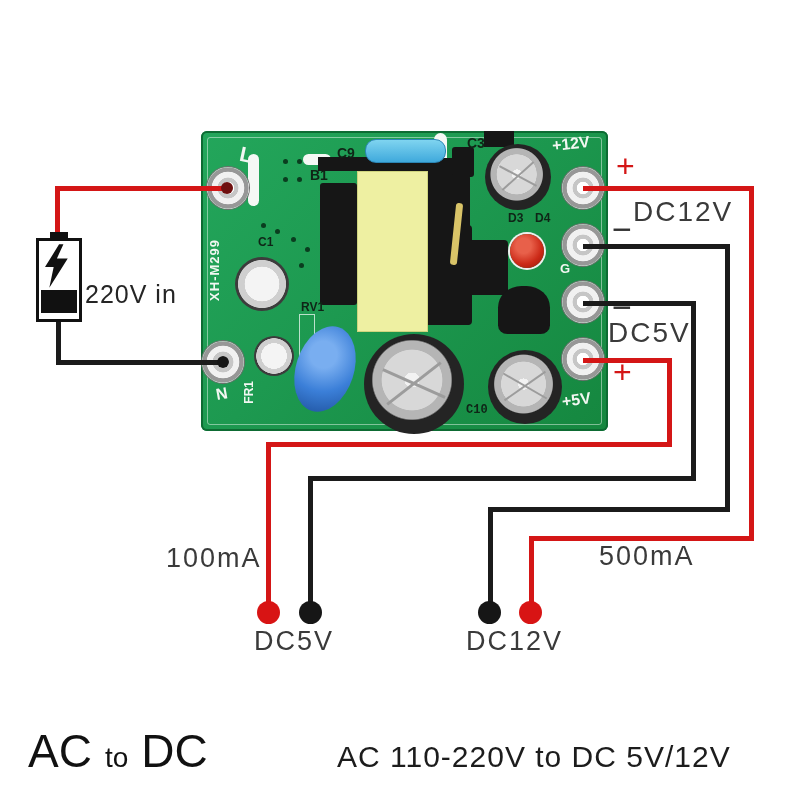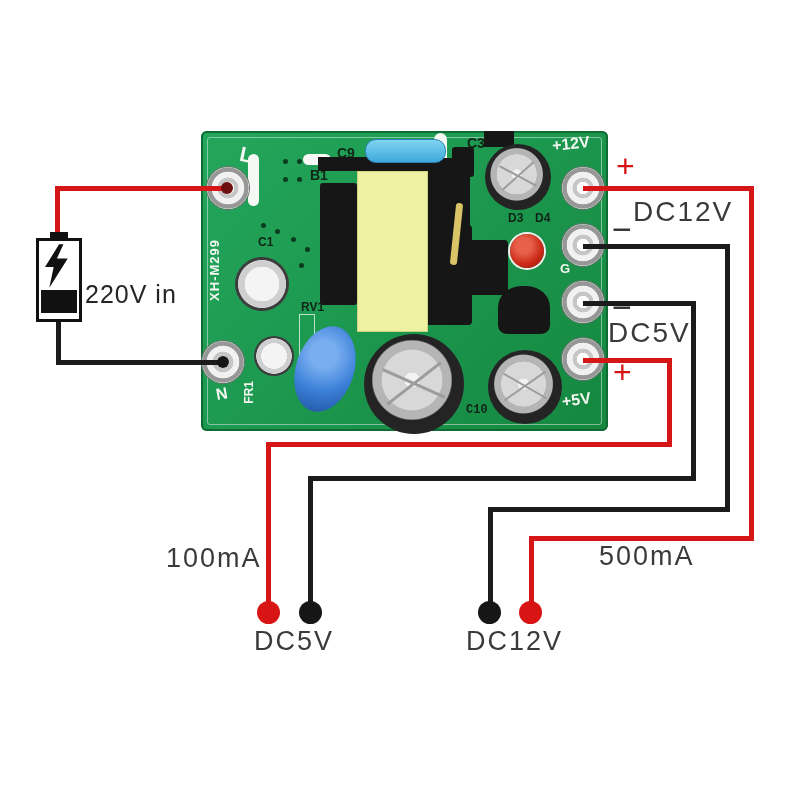--- a/index.html
+++ b/index.html
@@ -164,14 +164,20 @@
   <div class="lbl" style="left:612px;top:290px;font-size:34px;color:#333;">−</div>
   <div class="lbl" style="left:608px;top:319px;font-size:28px;letter-spacing:2px;">DC5V</div>
   <div class="lbl" style="left:613px;top:356px;font-size:32px;color:#d41616;">+</div>
 
   <div class="lbl" style="left:166px;top:545px;font-size:27px;letter-spacing:2px;">100mA</div>
   <div class="lbl" style="left:586px;top:543px;font-size:27px;letter-spacing:2px;margin-left:13px;">500mA</div>
 
   <div class="lbl" style="left:254px;top:628px;font-size:27px;letter-spacing:2px;">DC5V</div>
   <div class="lbl" style="left:466px;top:628px;font-size:27px;letter-spacing:2px;">DC12V</div>
 
+  <div class="abs" style="left:28px;top:728px;display:flex;align-items:baseline;gap:13px;color:#111;">
+    <span style="font-size:46px;line-height:1;">AC</span>
+    <span style="font-size:28px;line-height:1;">to</span>
+    <span style="font-size:46px;line-height:1;">DC</span>
+  </div>
+  <div class="lbl" style="left:337px;top:742px;font-size:30px;color:#1c1c1c;letter-spacing:1px;">AC 110-220V to DC 5V/12V</div>
 
 </div>
 
 </body></html>

